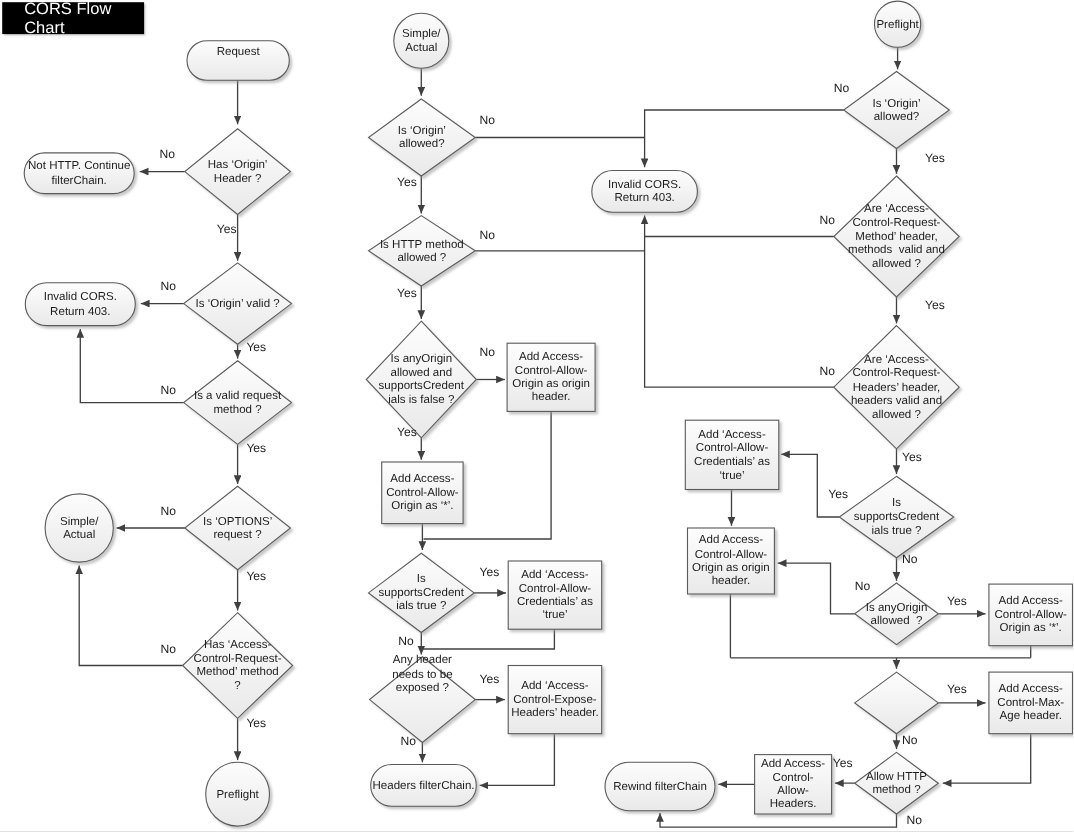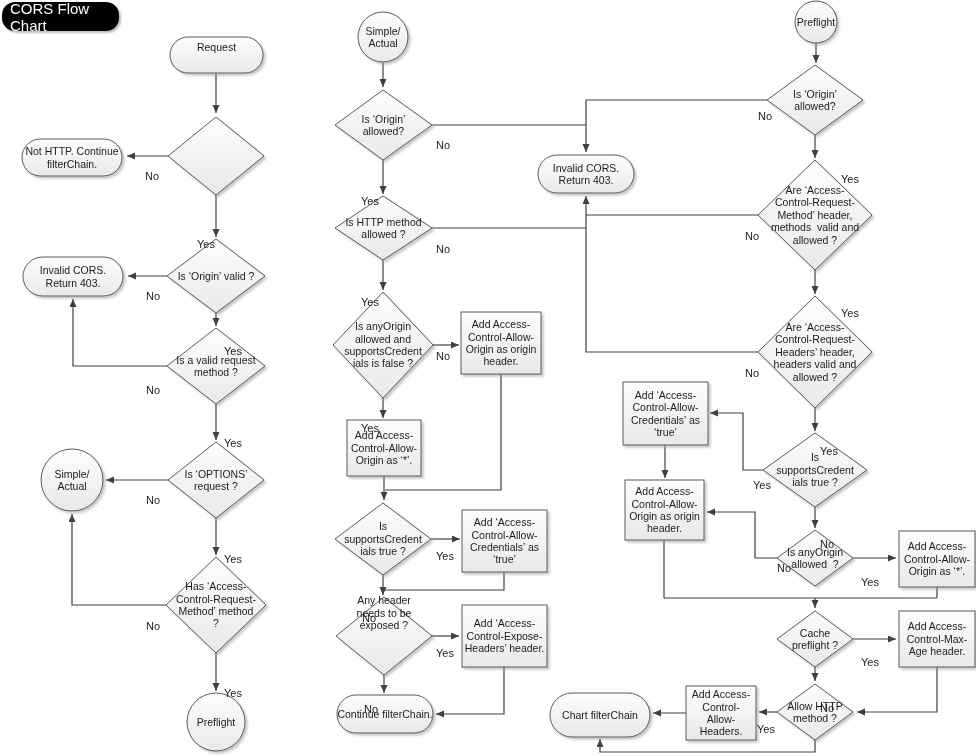--- a/index.html
+++ b/index.html
@@ -1,25 +1,25 @@
 <!DOCTYPE html>
 <html><head>
 <meta charset="utf-8">
 <style>
   html,body{margin:0;padding:0;background:#ffffff;}
   .canvas{position:relative;width:976px;height:756px;background:#ffffff;overflow:hidden;
           border-bottom:1px solid #b5b5b5;font-family:"Liberation Sans",sans-serif;}
   .wires{position:absolute;left:0;top:0;}
   .title{position:absolute;left:2px;top:2px;width:109px;height:29px;background:#000;color:#fff;
-         display:flex;align-items:center;padding-left:8px;font-size:15px;
-         box-shadow:2px 2px 2px rgba(150,150,150,.6);border-radius:13px;}
+         display:flex;align-items:center;padding-left:20px;font-size:15px;
+         box-shadow:2px 2px 2px rgba(150,150,150,.6);}
   .nlabel{position:absolute;display:flex;align-items:center;justify-content:center;
           text-align:center;white-space:pre-line;font-size:10.5px;line-height:1.18;
           color:#1c1c1c;pointer-events:none;}
-  .elabel{position:absolute;font-size:11px;color:#1c1c1c;pointer-events:none;margin-top:35px;}
+  .elabel{position:absolute;font-size:11px;color:#1c1c1c;pointer-events:none;}
   .shape{fill:url(#g);stroke:#5a5a5a;stroke-width:1;filter:url(#ds);}
   .wire{fill:none;stroke:#404040;stroke-width:1.2;}
 </style>
 </head>
 <body>
 
 <div class="canvas">
 
 <svg class="wires" width="976" height="756">
   <defs>
@@ -125,20 +125,22 @@
     <polygon class="shape" points="815,433 867,470 815,507 763,470"></polygon>
     <polygon class="shape" points="815,530 853,558 815,586 777,558"></polygon>
     <polygon class="shape" points="815,611 853,639 815,667 777,639"></polygon>
     <polygon class="shape" points="815,684 853,712 815,740 777,712"></polygon>
   </g>
 </svg>
 
 <div class="title">CORS Flow Chart</div>
 
 <div class="nlabel" style="left:170px;top:37px;width:93px;height:20px">Request</div>
+<div class="nlabel" style="left:168px;top:117px;width:96px;height:78px">Has ‘Origin’
+Header ?</div>
 <div class="nlabel" style="left:22px;top:139px;width:100px;height:37px">Not HTTP. Continue
 filterChain.</div>
 <div class="nlabel" style="left:167px;top:239px;width:98px;height:74px">Is ‘Origin’ valid ?</div>
 <div class="nlabel" style="left:23px;top:257px;width:100px;height:39px">Invalid CORS.
 Return 403.</div>
 <div class="nlabel" style="left:168px;top:442px;width:96px;height:76px">Is ‘OPTIONS’
 request ?</div>
 <div class="nlabel" style="left:167px;top:328px;width:98px;height:76px">Is a valid request
 method ?</div>
 <div class="nlabel" style="left:41px;top:449px;width:62px;height:62px">Simple/
@@ -173,21 +175,21 @@
 <div class="nlabel" style="left:462px;top:510px;width:85px;height:62px">Add ‘Access-
 Control-Allow-
 Credentials’ as
 ‘true’</div>
 <div class="nlabel" style="left:336px;top:574px;width:96px;height:78px">Any header
 needs to be
 exposed ?</div>
 <div class="nlabel" style="left:462px;top:605px;width:85px;height:62px">Add ‘Access-
 Control-Expose-
 Headers’ header.</div>
-<div class="nlabel" style="left:337px;top:695px;width:96px;height:38px">Continue filterChain.</div>
+<div class="nlabel" style="left:337px;top:695px;width:96px;height:38px">Headers filterChain.</div>
 <div class="nlabel" style="left:795px;top:1px;width:42px;height:42px">Preflight</div>
 <div class="nlabel" style="left:767px;top:65px;width:96px;height:70px">Is ‘Origin’
 allowed?</div>
 <div class="nlabel" style="left:758px;top:160px;width:114px;height:110px">Are ‘Access-
 Control-Request-
 Method’ header,
 methods &nbsp;valid and
 allowed ?</div>
 <div class="nlabel" style="left:758px;top:296px;width:114px;height:112px">Are ‘Access-
 Control-Request-
@@ -203,32 +205,30 @@
 ‘true’</div>
 <div class="nlabel" style="left:625px;top:480px;width:79px;height:60px">Add Access-
 Control-Allow-
 Origin as origin
 header.</div>
 <div class="nlabel" style="left:777px;top:530px;width:76px;height:56px">Is anyOrigin
 allowed &nbsp;?</div>
 <div class="nlabel" style="left:899px;top:531px;width:76px;height:56px">Add Access-
 Control-Allow-
 Origin as ‘*’.</div>
-<div class="nlabel" style="left:777px;top:611px;width:76px;height:56px">Cache
-preflight ?</div>
 <div class="nlabel" style="left:899px;top:611px;width:76px;height:56px">Add Access-
 Control-Max-
 Age header.</div>
 <div class="nlabel" style="left:777px;top:684px;width:76px;height:56px">Allow HTTP
 method ?</div>
 <div class="nlabel" style="left:686px;top:686px;width:70px;height:54px">Add Access-
 Control-
 Allow-
 Headers.</div>
-<div class="nlabel" style="left:550px;top:693px;width:100px;height:44px">Chart filterChain</div>
+<div class="nlabel" style="left:550px;top:693px;width:100px;height:44px">Rewind filterChain</div>
 
 <div class="elabel" style="left:145px;top:135px">No</div>
 <div class="elabel" style="left:197px;top:203px">Yes</div>
 <div class="elabel" style="left:146px;top:255px">No</div>
 <div class="elabel" style="left:224px;top:310px">Yes</div>
 <div class="elabel" style="left:146px;top:349px">No</div>
 <div class="elabel" style="left:224px;top:402px">Yes</div>
 <div class="elabel" style="left:146px;top:459px">No</div>
 <div class="elabel" style="left:224px;top:518px">Yes</div>
 <div class="elabel" style="left:146px;top:585px">No</div>

